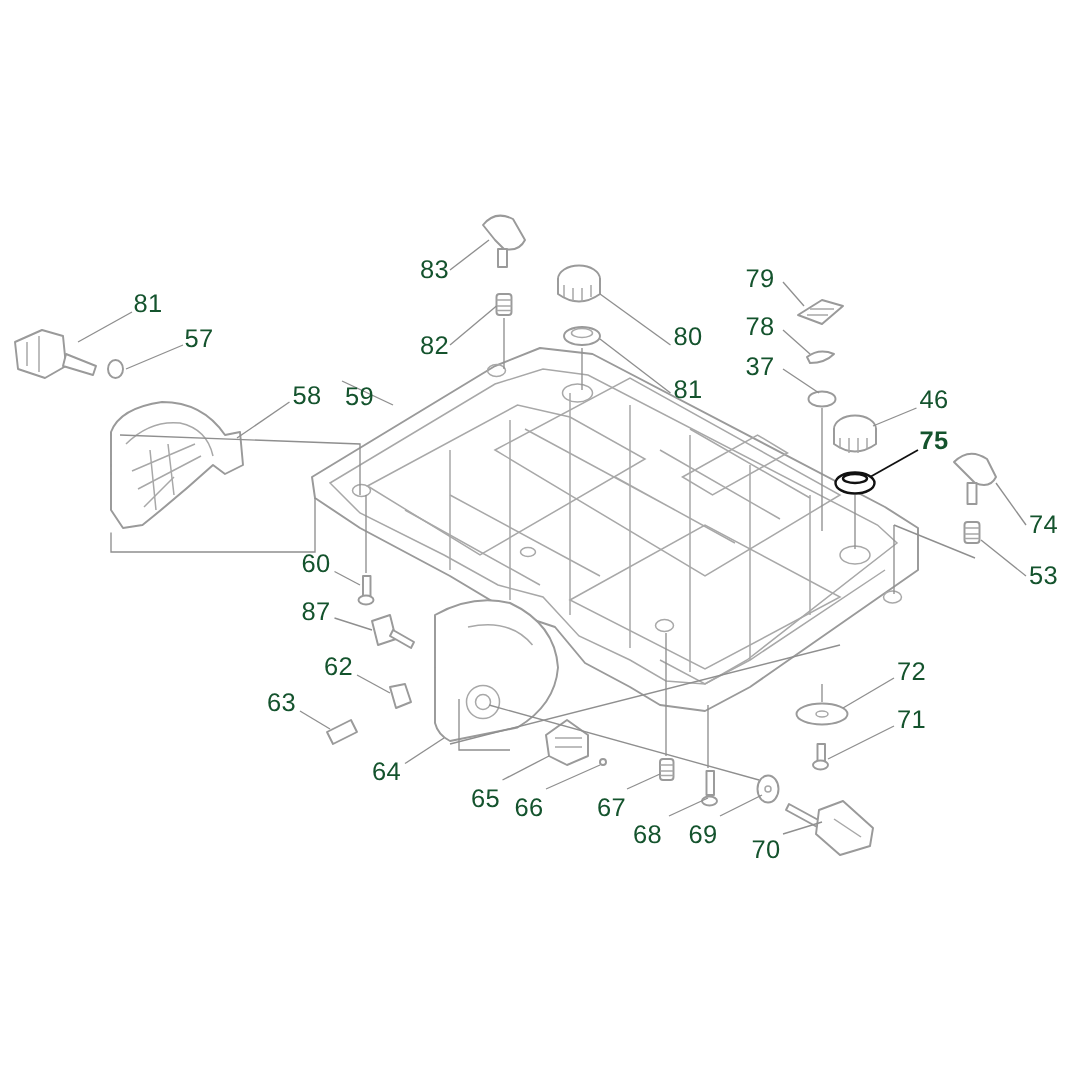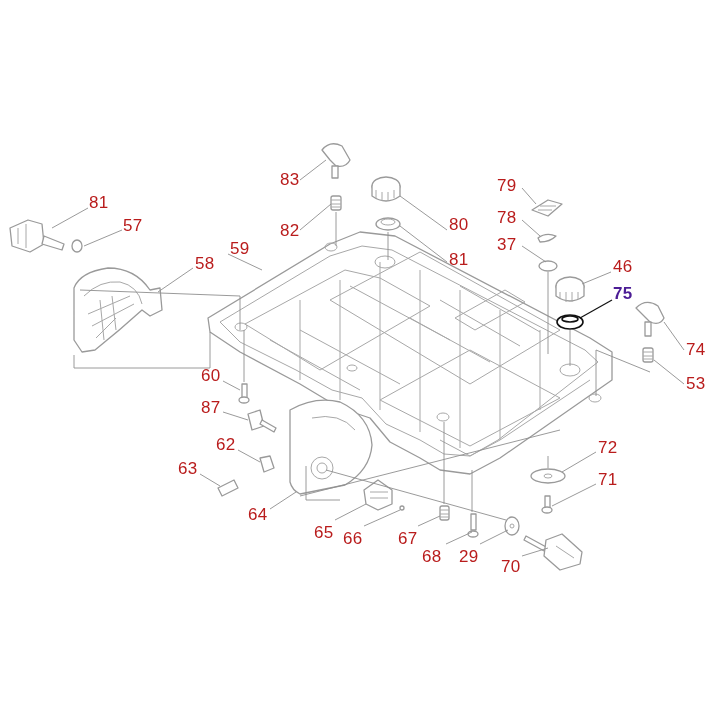--- a/index.html
+++ b/index.html
@@ -2,22 +2,22 @@
 <html><head>
 <meta charset="utf-8">
 <style>
   html, body { margin: 0; padding: 0; background: #ffffff; }
   body { width: 720px; height: 720px; position: relative; overflow: hidden; font-family: "Liberation Sans", sans-serif; }
   #diagram { position: absolute; left: 0; top: 0; width: 720px; height: 720px; }
   .part { fill: #ffffff; stroke: #9a9a9a; stroke-width: 1.3; stroke-linejoin: round; stroke-linecap: round; }
   .detail { fill: none; stroke: #a8a8a8; stroke-width: 1; }
   .leader { fill: none; stroke: #8f8f8f; stroke-width: 0.9; }
   .leader.hl { stroke: #111111; stroke-width: 1.2; }
-  .label { position: absolute; font-size: 17px; color: #b91c1c; line-height: 1; letter-spacing: 0.2px; }
-  .label.hl { color: #4c1d95; font-weight: bold; }
+  .label { position: absolute; font-size: 17px; color: #14532d; line-height: 1; letter-spacing: 0.2px; }
+  .label.hl { color: #14532d; font-weight: bold; }
   .hl-part { fill: #ffffff; stroke: #111111; stroke-width: 1.6; }
 </style>
 </head>
 <body>
 
 <svg id="diagram" viewBox="0 0 720 720" xmlns="http://www.w3.org/2000/svg">
 
   <g>
     <path class="part" d="M208 318 L330 244 L360 232 L395 236 L590 338 L612 352 L612 380 L500 458 L470 474 L440 470 L420 458 L390 442 L370 418 L340 408 L300 384 L240 352 L210 332 Z"></path>
     <path class="detail" d="M220 322 L330 256 L362 246 L392 250 L585 350 L598 362 L498 440 L470 456 L444 454 L420 440 L386 424 L362 398 L332 390 L296 370 L240 342 Z"></path>
@@ -207,31 +207,31 @@
     <polyline class="leader" points="80,290 240,296 240,330"></polyline>
     <polyline class="leader" points="306,466 306,500 340,500"></polyline>
     <line class="leader" x1="326" y1="470" x2="506" y2="520"></line>
     <line class="leader" x1="300" y1="496" x2="560" y2="430"></line>
   </g>
 </svg>
 
 <span class="label" style="left:89px;top:194px">81</span>
 <span class="label" style="left:123px;top:217px">57</span>
 <span class="label" style="left:195px;top:255px">58</span>
-<span class="label" style="left:230px;top:240px">59</span>
+<span class="label" style="left:230px;top:256px">59</span>
 <span class="label" style="left:201px;top:367px">60</span>
 <span class="label" style="left:201px;top:399px">87</span>
 <span class="label" style="left:216px;top:436px">62</span>
 <span class="label" style="left:178px;top:460px">63</span>
 <span class="label" style="left:248px;top:506px">64</span>
 <span class="label" style="left:314px;top:524px">65</span>
 <span class="label" style="left:343px;top:530px">66</span>
 <span class="label" style="left:398px;top:530px">67</span>
 <span class="label" style="left:422px;top:548px">68</span>
-<span class="label" style="left:459px;top:548px">29</span>
+<span class="label" style="left:459px;top:548px">69</span>
 <span class="label" style="left:501px;top:558px">70</span>
 <span class="label" style="left:598px;top:471px">71</span>
 <span class="label" style="left:598px;top:439px">72</span>
 <span class="label" style="left:686px;top:375px">53</span>
 <span class="label" style="left:686px;top:341px">74</span>
 <span class="label hl" style="left:613px;top:285px">75</span>
 <span class="label" style="left:613px;top:258px">46</span>
 <span class="label" style="left:497px;top:236px">37</span>
 <span class="label" style="left:497px;top:209px">78</span>
 <span class="label" style="left:497px;top:177px">79</span>

